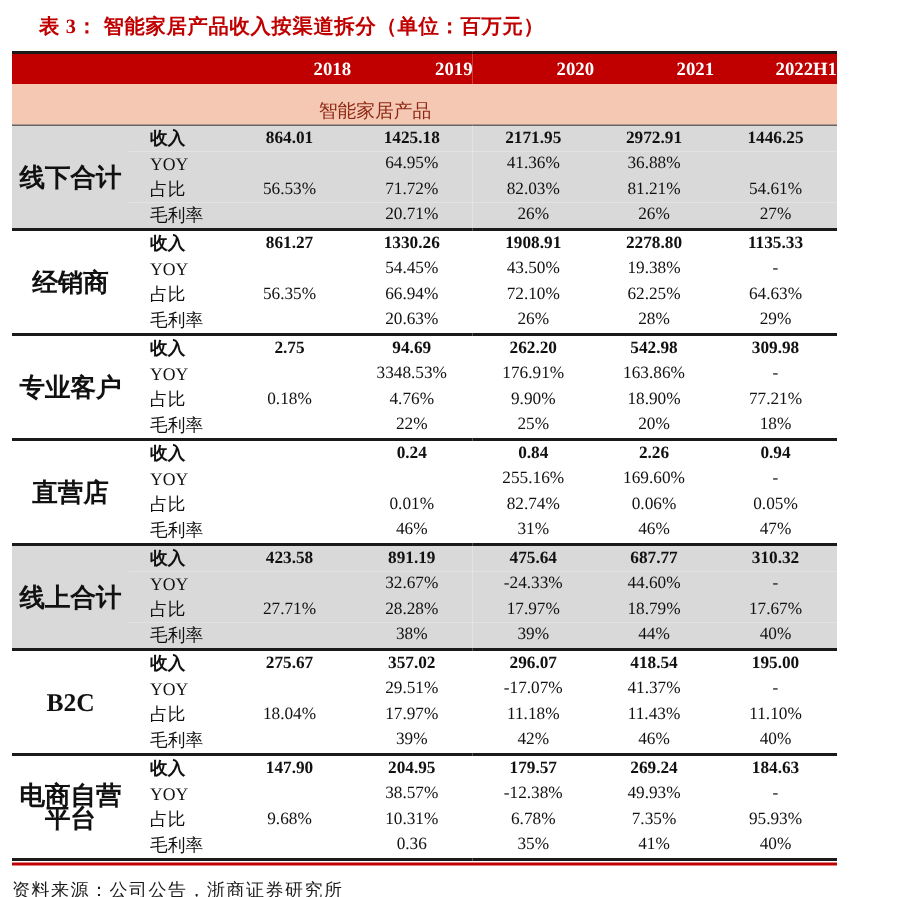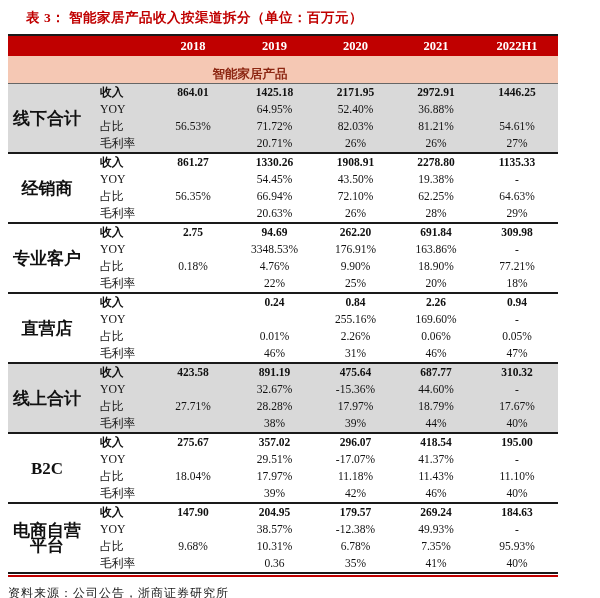--- a/index.html
+++ b/index.html
@@ -35,27 +35,27 @@
     border-top:2.5px solid var(--rule);
     border-bottom:2px solid var(--rule);
   }
   thead th{
     background:var(--accent);
     color:#fff;
     font-weight:bold;
     font-size:12.5px;
     height:21px;
     padding:0;
-    text-align:center;
+    text-align:right;
     font-family:Liberation Serif, serif;
   }
   tr.subheader td{
     background:var(--subheader-bg);
     color:var(--subheader-text);
-    font-weight:bold;
+    font-weight:normal;
     font-size:12.5px;
     height:19px;
     text-align:center;
     padding:10px 66px 0 0;
     border-bottom:1px solid #666;
   }
   tbody td, tbody th{
     font-size:11.5px;
     height:17px;
     line-height:17px;
@@ -129,21 +129,21 @@
           <td>864.01</td>
           <td>1425.18</td>
           <td>2171.95</td>
           <td>2972.91</td>
           <td>1446.25</td>
         </tr>
         <tr class="shaded">
           <td class="metric">YOY</td>
           <td></td>
           <td>64.95%</td>
-          <td>52.40%</td>
+          <td>41.36%</td>
           <td>36.88%</td>
           <td></td>
         </tr>
         <tr class="shaded">
           <td class="metric">占比</td>
           <td>56.53%</td>
           <td>71.72%</td>
           <td>82.03%</td>
           <td>81.21%</td>
           <td>54.61%</td>
@@ -188,21 +188,21 @@
           <td>26%</td>
           <td>28%</td>
           <td>29%</td>
         </tr>
         <tr class="group-start row-income">
           <th class="group-label" rowspan="4">专业客户</th>
           <td class="metric">收入</td>
           <td>2.75</td>
           <td>94.69</td>
           <td>262.20</td>
-          <td>691.84</td>
+          <td>542.98</td>
           <td>309.98</td>
         </tr>
         <tr>
           <td class="metric">YOY</td>
           <td></td>
           <td>3348.53%</td>
           <td>176.91%</td>
           <td>163.86%</td>
           <td>-</td>
         </tr>
@@ -236,21 +236,21 @@
           <td></td>
           <td></td>
           <td>255.16%</td>
           <td>169.60%</td>
           <td>-</td>
         </tr>
         <tr>
           <td class="metric">占比</td>
           <td></td>
           <td>0.01%</td>
-          <td>2.26%</td>
+          <td>82.74%</td>
           <td>0.06%</td>
           <td>0.05%</td>
         </tr>
         <tr>
           <td class="metric">毛利率</td>
           <td></td>
           <td>46%</td>
           <td>31%</td>
           <td>46%</td>
           <td>47%</td>
@@ -261,21 +261,21 @@
           <td>423.58</td>
           <td>891.19</td>
           <td>475.64</td>
           <td>687.77</td>
           <td>310.32</td>
         </tr>
         <tr class="shaded">
           <td class="metric">YOY</td>
           <td></td>
           <td>32.67%</td>
-          <td>-15.36%</td>
+          <td>-24.33%</td>
           <td>44.60%</td>
           <td>-</td>
         </tr>
         <tr class="shaded">
           <td class="metric">占比</td>
           <td>27.71%</td>
           <td>28.28%</td>
           <td>17.97%</td>
           <td>18.79%</td>
           <td>17.67%</td>

